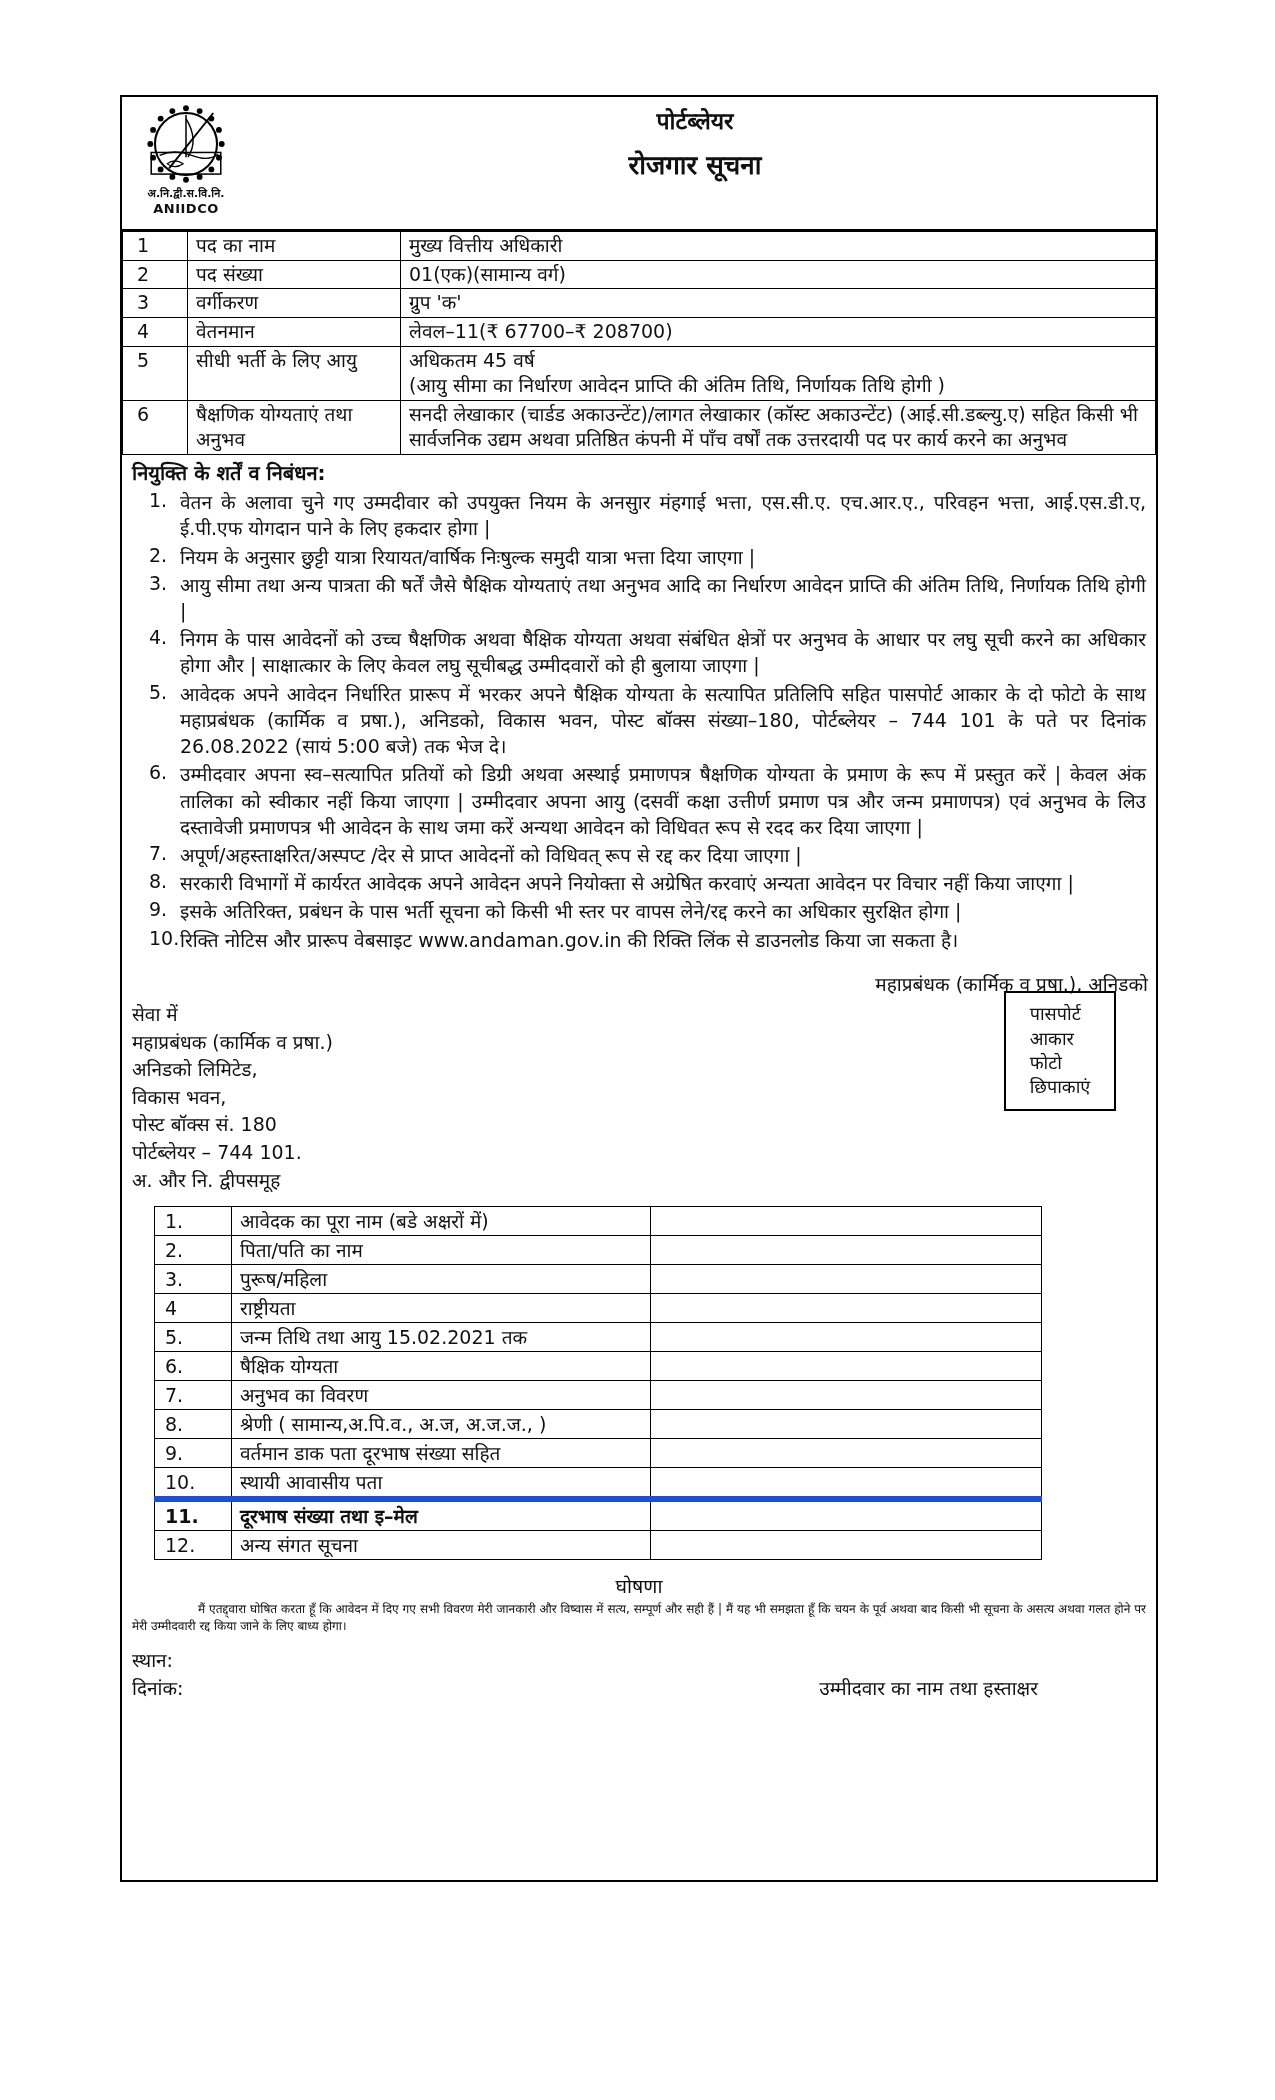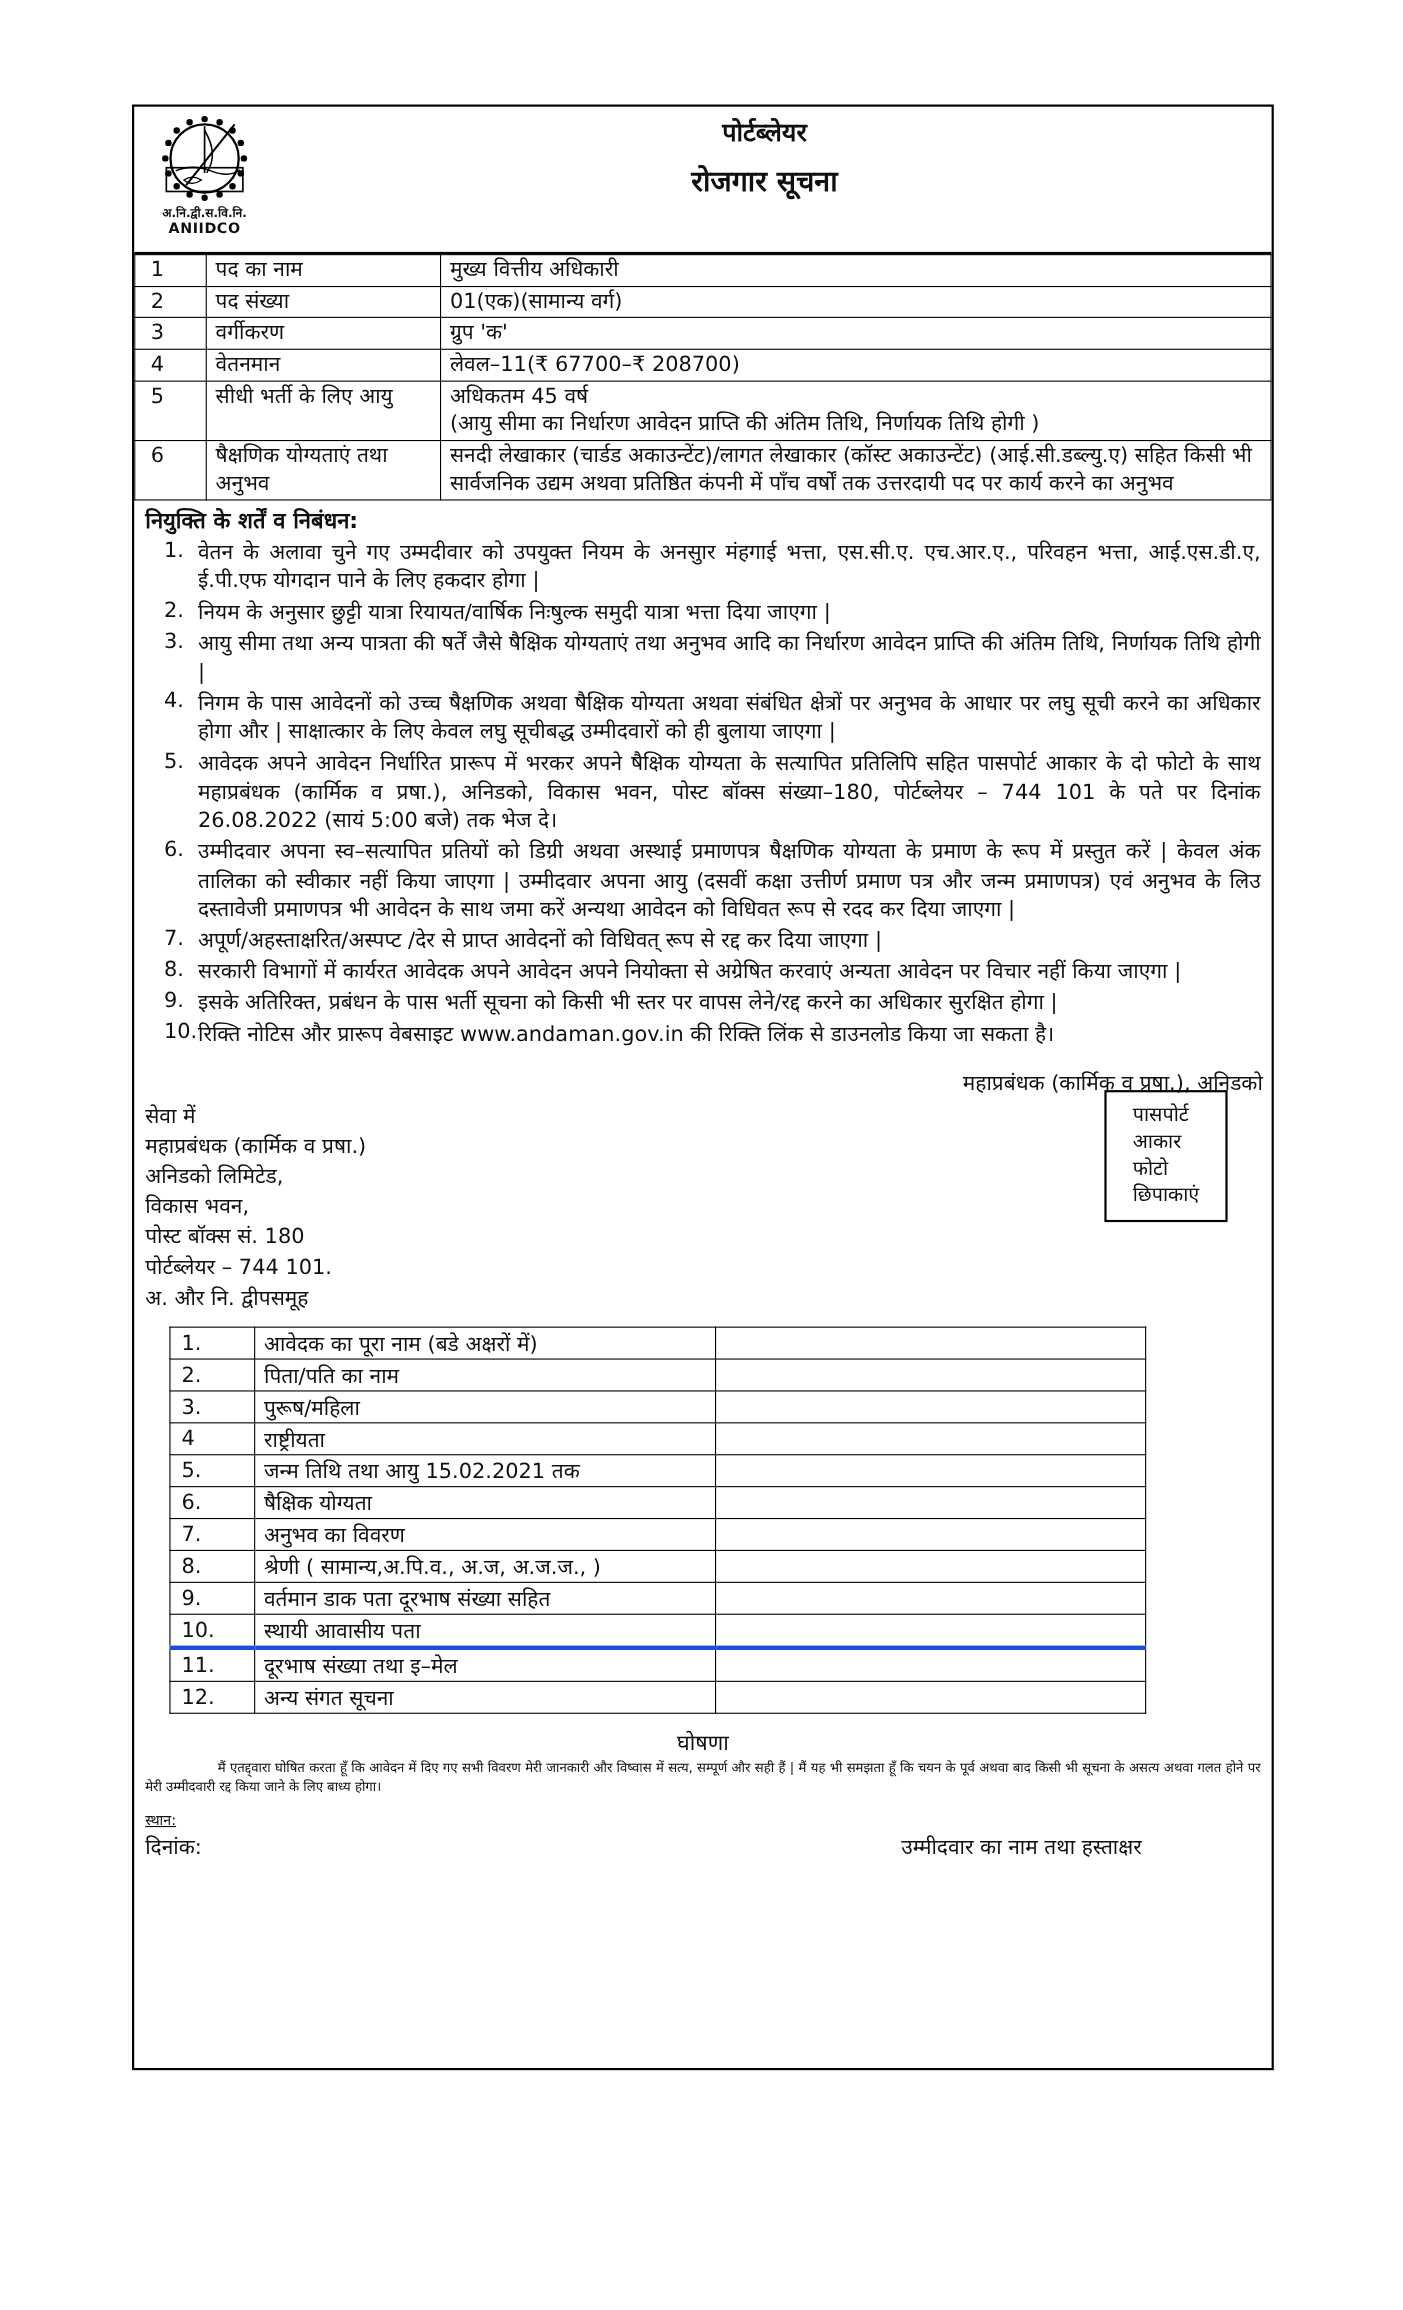--- a/index.html
+++ b/index.html
@@ -45,27 +45,27 @@
   .addr div{font-size:19px;line-height:1.45;}
   .photo-box{position:absolute;right:40px;top:-10px;width:108px;height:116px;
              border:2px solid #000;display:flex;align-items:center;justify-content:center;
              text-align:left;font-size:18px;line-height:1.35;white-space:pre-line;}
 
   
   table.form{border-collapse:collapse;margin:12px 0 0 32px;width:888px;font-size:19px;}
   .form td{border:1.6px solid #000;padding:1px 8px;height:25px;vertical-align:middle;}
   .form td.fn{width:58px;padding-left:10px;}
   .form td.fl{width:402px;}
-  .form tr.thick td{border-top:4px solid #1d4ed8;}
+  .form tr.thick td{border-top:6px solid #1d4ed8;font-weight:bold;}
 
   
   .decl-head{text-align:center;font-size:19.5px;margin-top:12px;}
   .decl-body{padding:0 10px;font-size:12px;line-height:1.4;text-indent:66px;
              text-align:justify;margin-top:2px;}
-  .place{font-size:13px;padding-left:10px;margin-top:3px;text-decoration:underline;}
+  .place{font-size:19px;padding-left:10px;margin-top:3px;}
   .bottom-row{display:flex;justify-content:space-between;font-size:19px;
               padding:2px 118px 0 10px;}
 </style>
 </head>
 <body>
 
 <div class="page">
   <div class="doc">
 
     <div class="header">

